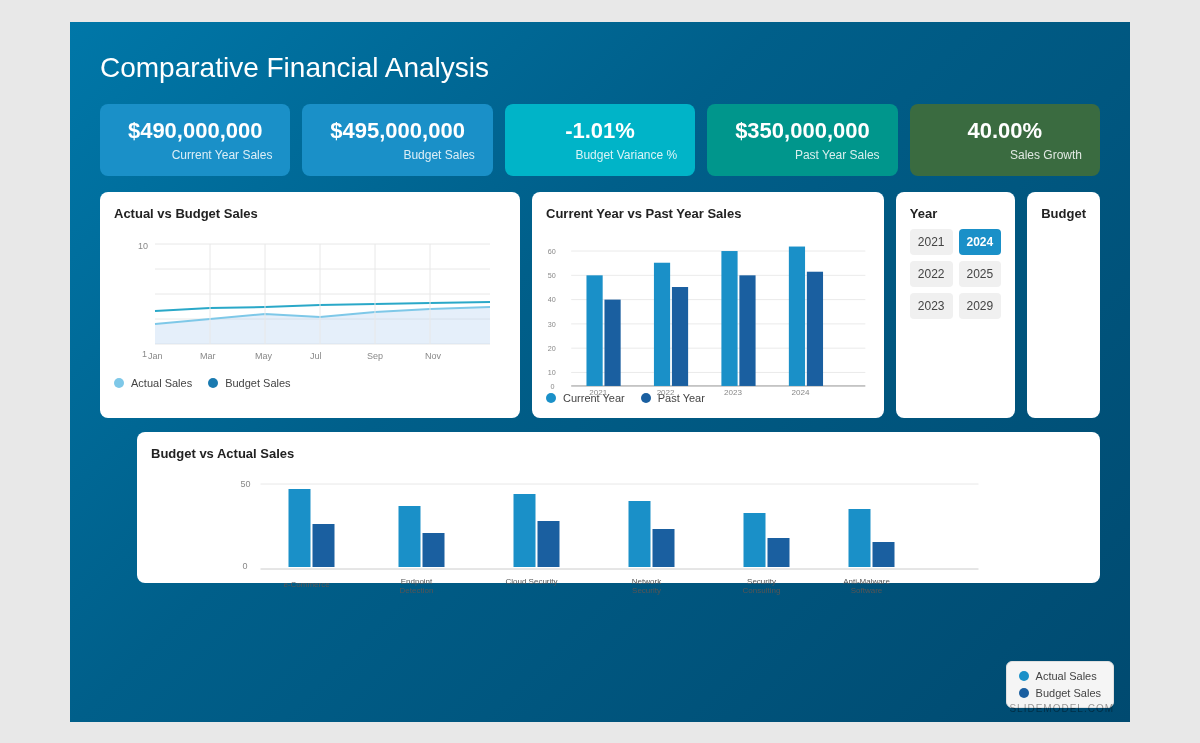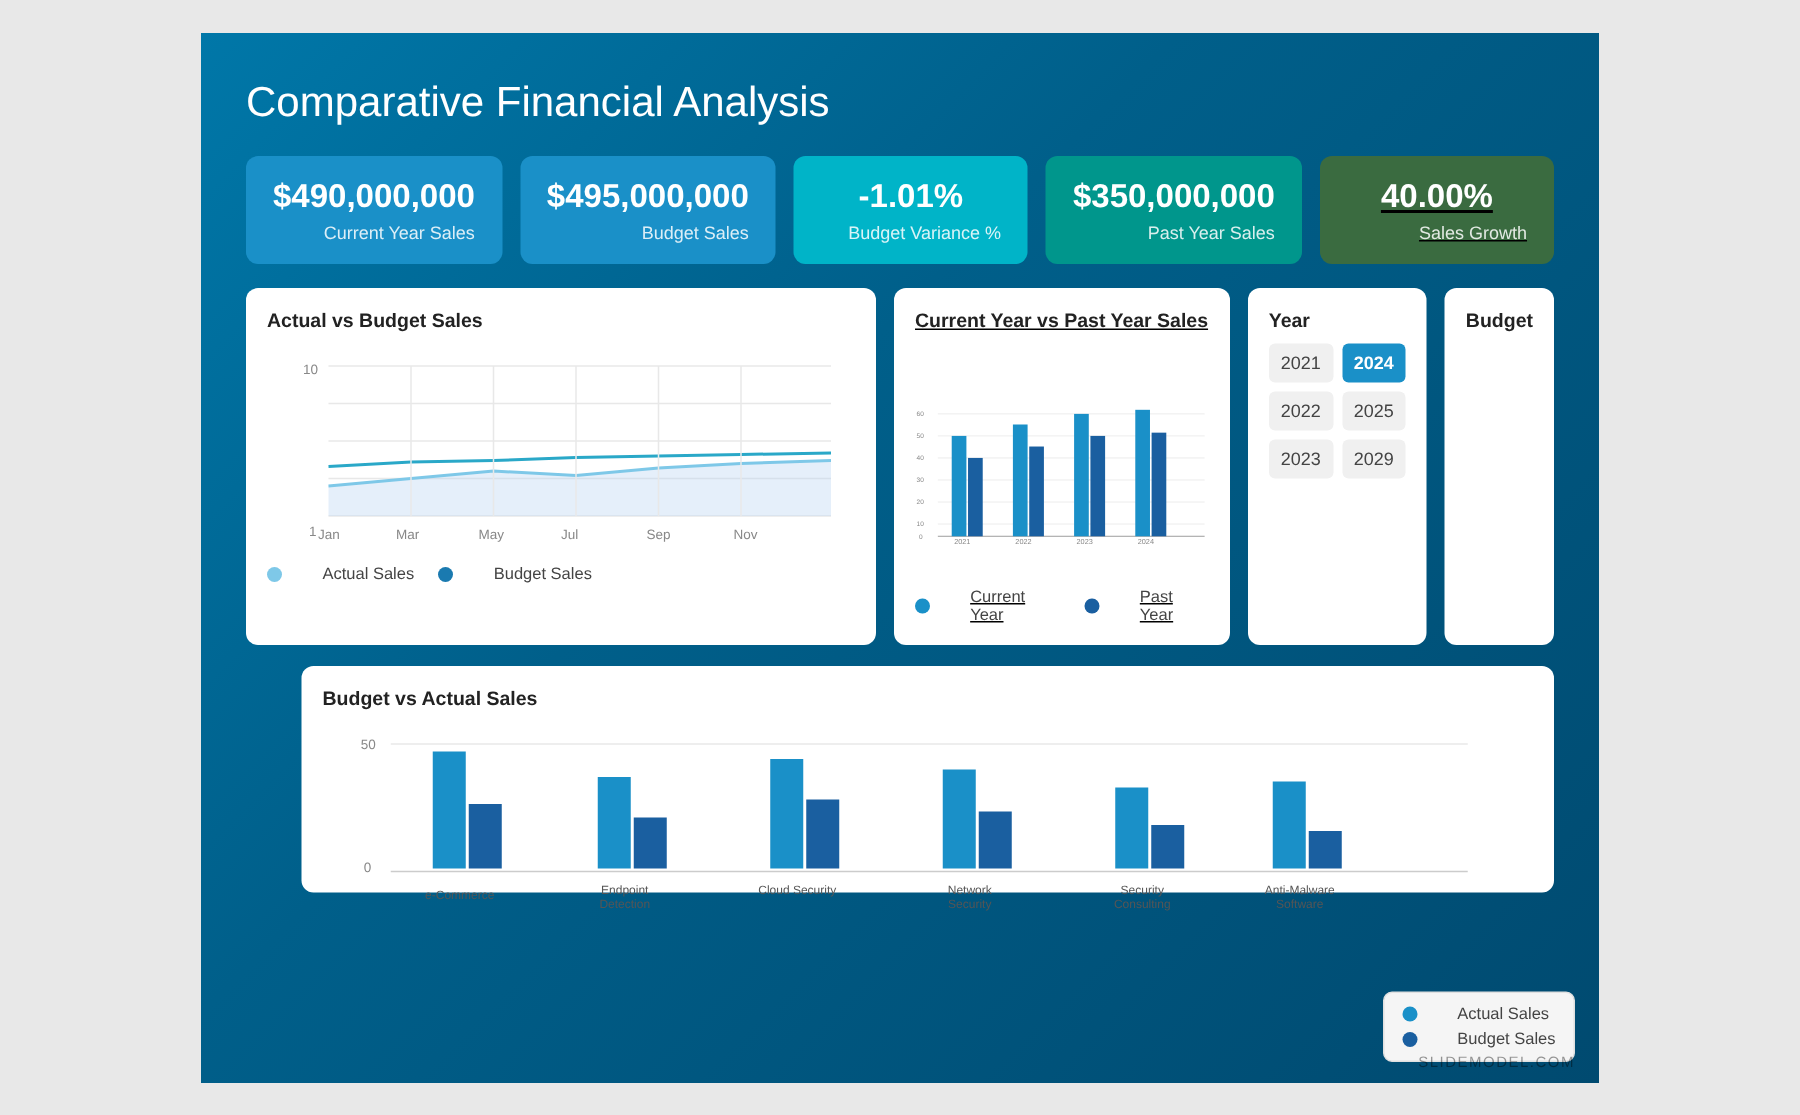--- a/index.html
+++ b/index.html
@@ -5,21 +5,21 @@
     * { box-sizing: border-box; margin: 0; padding: 0; }
     body {
       font-family: 'Segoe UI', Arial, sans-serif;
       background: #e8e8e8;
       display: flex;
       justify-content: center;
       align-items: center;
       min-height: 100vh;
     }
     .slide-container {
-      width: 932px;
+      width: 1060px;
       min-height: 700px;
       background: linear-gradient(135deg, #0077a8 0%, #005f8a 40%, #004a70 100%);
       border-radius: 0;
       padding: 30px;
       position: relative;
     }
     .slide-title {
       color: white;
       font-size: 28px;
       font-weight: 300;
@@ -32,21 +32,21 @@
     }
     .kpi-card {
       flex: 1;
       border-radius: 8px;
       padding: 14px 18px;
       text-align: center;
     }
     .kpi-card.blue { background: #1a90c8; }
     .kpi-card.cyan { background: #00b4c8; }
     .kpi-card.teal { background: #00968c; }
-    .kpi-card.dark-green { background: #3a6b40; text-decoration: underline; }
+    .kpi-card.dark-green { background: #3a6b40; }
     .kpi-value {
       color: white;
       font-size: 22px;
       font-weight: 700;
       line-height: 1.2;
     }
     .kpi-label {
       color: rgba(255,255,255,0.85);
       font-size: 12px;
       margin-top: 4px;
@@ -57,21 +57,21 @@
       gap: 12px;
       margin-bottom: 14px;
     }
     .chart-card {
       background: white;
       border-radius: 8px;
       padding: 14px;
       position: relative;
     }
     .chart-card.left { flex: 0 0 420px; }
-    .chart-card.middle { flex: 1; text-decoration: underline; }
+    .chart-card.middle { flex: 1; }
     .side-panel { flex: 0 0 175px; display: flex; flex-direction: row; gap: 12px; }
     .card-white {
       background: white;
       border-radius: 8px;
       padding: 14px;
     }
     .chart-title {
       font-size: 13px;
       font-weight: 700;
       color: #222;
@@ -145,21 +145,21 @@
       border-radius: 8px;
       padding: 14px;
     }
     .bottom-bar-area {
       height: 100px;
       position: relative;
     }
     .legend-item {
       display: flex;
       align-items: center;
-      gap: 23px;
+      gap: 3px;
       font-size: 11px;
       color: #444;
     }
     .slidemodel-credit {
       position: absolute;
       bottom: 8px;
       right: 16px;
       font-size: 10px;
       color: rgba(0,0,0,0.4);
       letter-spacing: 1px;

